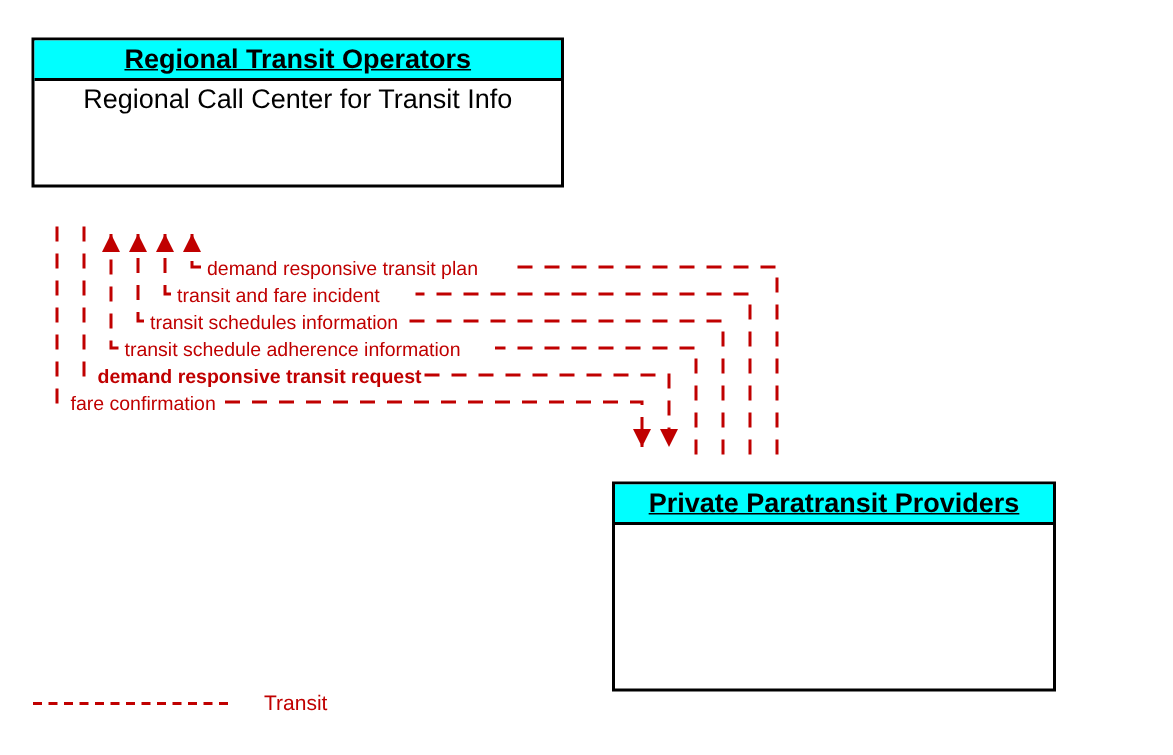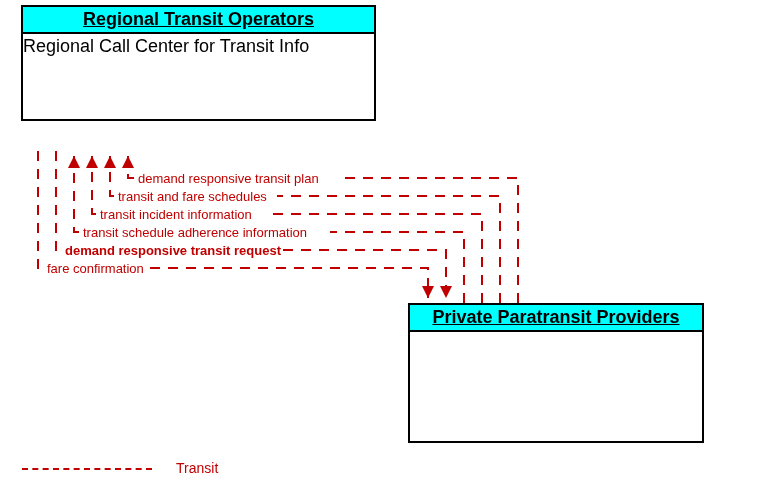--- a/index.html
+++ b/index.html
@@ -20,20 +20,21 @@
   .box-header {
     background: #00ffff;
     text-align: center;
     font-weight: bold;
     text-decoration: underline;
     font-size: 18px;
     padding: 2px 0;
     border-bottom: 2px solid #000;
   }
   .box-sub {
+    text-align: center;
     font-size: 18px;
     padding: 2px 0;
   }
   .flow-label {
     position: absolute;
     color: #c00000;
     font-size: 13px;
     white-space: nowrap;
   }
   svg {
@@ -48,32 +49,32 @@
   }
   .legend-text {
     position: absolute;
     color: #c00000;
     font-size: 14px;
   }
 </style>
 </head>
 <body>
 
-<div class="box" style="left:21px; top:5px; width:355px; height:116px;">
+<div class="box" style="left:21px; top:25px; width:355px; height:100px;">
   <div class="box-header">Regional Transit Operators</div>
   <div class="box-sub">Regional Call Center for Transit Info</div>
 </div>
 
-<div class="box" style="left:408px; top:303px; width:296px; height:140px;">
+<div class="box" style="left:408px; top:321px; width:296px; height:140px;">
   <div class="box-header">Private Paratransit Providers</div>
 </div>
 
 <div class="flow-label" style="left:138px; top:171px;">demand responsive transit plan</div>
-<div class="flow-label" style="left:118px; top:189px;">transit and fare schedules</div>
-<div class="flow-label" style="left:100px; top:207px;">transit incident information</div>
+<div class="flow-label" style="left:118px; top:189px;">transit and fare incident</div>
+<div class="flow-label" style="left:100px; top:207px;">transit schedules information</div>
 <div class="flow-label" style="left:83px; top:225px;">transit schedule adherence information</div>
 <div class="flow-label" style="left:65px; top:243px;font-weight:bold;">demand responsive transit request</div>
 <div class="flow-label" style="left:47px; top:261px;">fare confirmation</div>
 
 <svg width="782" height="503">
   <defs>
     <marker id="arrow" markerWidth="8" markerHeight="8" refX="6" refY="3" orient="auto" markerUnits="strokeWidth">
       <path d="M0,0 L6,3 L0,6 Z" fill="#c00000"></path>
     </marker>
   </defs>

